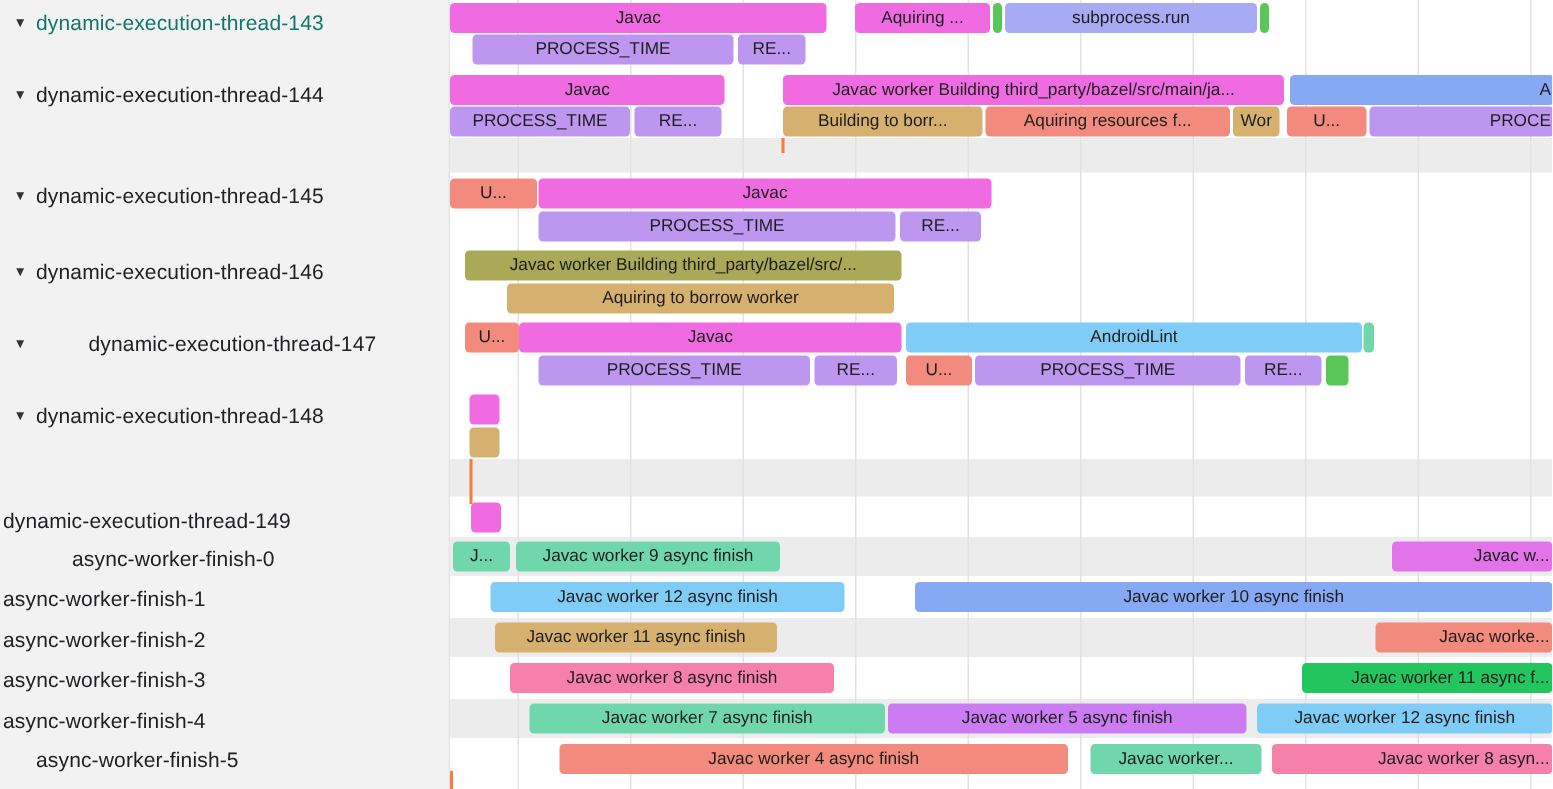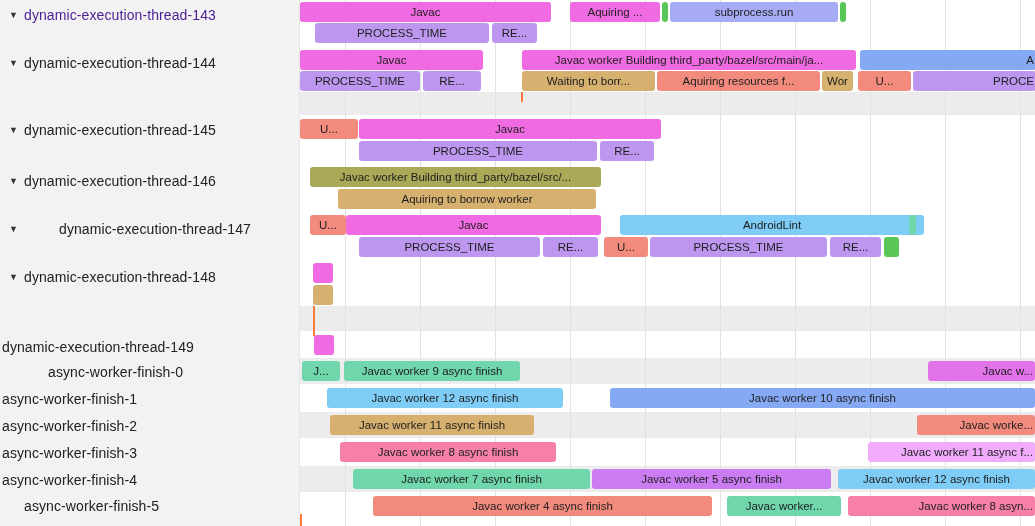--- a/index.html
+++ b/index.html
@@ -19,21 +19,21 @@
            text-align:center; overflow:hidden; white-space:nowrap; z-index:1; cursor:pointer; }
   .slice.right { text-align:right; padding-right:2px; }
 </style>
 </head>
 <body>
 
 <div class="app">
   <div class="sidebar" style="background: rgb(242, 242, 242);">
       <div class="trackrow" style="top: 6px;">
         <div class="arrow" style="color: rgb(51, 51, 51);">▼</div>
-        <div class="tlabel" style="color: #4c1d95;">dynamic-execution-thread-143</div>
+        <div class="tlabel" style="color: #0f766e;">dynamic-execution-thread-143</div>
       </div>
       <div class="trackrow" style="top: 54px;">
         <div class="arrow" style="color: rgb(51, 51, 51);">▼</div>
         <div class="tlabel" style="color: rgb(32, 33, 36);">dynamic-execution-thread-144</div>
       </div>
       <div class="trackrow" style="top: 121px;">
         <div class="arrow" style="color: rgb(51, 51, 51);">▼</div>
         <div class="tlabel" style="color: rgb(32, 33, 36);">dynamic-execution-thread-145</div>
       </div>
       <div class="trackrow" style="top: 172px;">
@@ -94,53 +94,53 @@
       <div class="slice" style="left: 362px; top: 2px; width: 6px; background: rgb(88, 199, 87); color: rgb(29, 29, 29);"></div>
       <div class="slice" style="left: 370px; top: 2px; width: 168px; background: rgb(167, 171, 244); color: rgb(29, 29, 29);">subprocess.run</div>
       <div class="slice" style="left: 540px; top: 2px; width: 6px; background: rgb(88, 199, 87); color: rgb(29, 29, 29);"></div>
       <div class="slice" style="left: 15px; top: 23px; width: 174px; background: rgb(189, 151, 239); color: rgb(29, 29, 29);">PROCESS_TIME</div>
       <div class="slice" style="left: 192px; top: 23px; width: 45px; background: rgb(189, 151, 239); color: rgb(29, 29, 29);">RE...</div>
       <div class="slice" style="left: 0px; top: 50px; width: 183px; background: rgb(240, 107, 226); color: rgb(29, 29, 29);">Javac</div>
       <div class="slice" style="left: 222px; top: 50px; width: 334px; background: rgb(240, 107, 226); color: rgb(29, 29, 29);">Javac worker Building third_party/bazel/src/main/ja...</div>
       <div class="slice right" style="left: 560px; top: 50px; width: 176px; background: rgb(134, 169, 244); color: rgb(29, 29, 29);">A</div>
       <div class="slice" style="left: 0px; top: 71px; width: 120px; background: rgb(189, 151, 239); color: rgb(29, 29, 29);">PROCESS_TIME</div>
       <div class="slice" style="left: 123px; top: 71px; width: 58px; background: rgb(189, 151, 239); color: rgb(29, 29, 29);">RE...</div>
-      <div class="slice" style="left: 222px; top: 71px; width: 133px; background: rgb(213, 176, 111); color: rgb(29, 29, 29);">Waiting to borr...</div>
+      <div class="slice" style="left: 222px; top: 71px; width: 133px; background: rgb(213, 176, 111); color: rgb(29, 29, 29);">Building to borr...</div>
       <div class="slice" style="left: 357px; top: 71px; width: 163px; background: rgb(242, 139, 126); color: rgb(29, 29, 29);">Aquiring resources f...</div>
       <div class="slice" style="left: 522px; top: 71px; width: 31px; background: rgb(213, 176, 111); color: rgb(29, 29, 29);">Wor</div>
       <div class="slice" style="left: 558px; top: 71px; width: 53px; background: rgb(242, 139, 126); color: rgb(29, 29, 29);">U...</div>
       <div class="slice right" style="left: 613px; top: 71px; width: 123px; background: rgb(189, 151, 239); color: rgb(29, 29, 29);">PROCE</div>
       <div class="slice" style="left: 0px; top: 119px; width: 58px; background: rgb(242, 139, 126); color: rgb(29, 29, 29);">U...</div>
       <div class="slice" style="left: 59px; top: 119px; width: 302px; background: rgb(240, 107, 226); color: rgb(29, 29, 29);">Javac</div>
       <div class="slice" style="left: 59px; top: 141px; width: 238px; background: rgb(189, 151, 239); color: rgb(29, 29, 29);">PROCESS_TIME</div>
       <div class="slice" style="left: 300px; top: 141px; width: 54px; background: rgb(189, 151, 239); color: rgb(29, 29, 29);">RE...</div>
       <div class="slice" style="left: 10px; top: 167px; width: 291px; background: rgb(170, 169, 87); color: rgb(29, 29, 29);">Javac worker Building third_party/bazel/src/...</div>
       <div class="slice" style="left: 38px; top: 189px; width: 258px; background: rgb(213, 176, 111); color: rgb(29, 29, 29);">Aquiring to borrow worker</div>
       <div class="slice" style="left: 10px; top: 215px; width: 36px; background: rgb(242, 139, 126); color: rgb(29, 29, 29);">U...</div>
       <div class="slice" style="left: 46px; top: 215px; width: 255px; background: rgb(240, 107, 226); color: rgb(29, 29, 29);">Javac</div>
-      <div class="slice" style="left: 304px; top: 215px; width: 304px; background: rgb(127, 205, 246); color: rgb(29, 29, 29); margin-left: 16px;">AndroidLint</div>
+      <div class="slice" style="left: 304px; top: 215px; width: 304px; background: rgb(127, 205, 246); color: rgb(29, 29, 29);">AndroidLint</div>
       <div class="slice" style="left: 609px; top: 215px; width: 7px; background: rgb(111, 215, 171); color: rgb(29, 29, 29);"></div>
       <div class="slice" style="left: 59px; top: 237px; width: 181px; background: rgb(189, 151, 239); color: rgb(29, 29, 29);">PROCESS_TIME</div>
       <div class="slice" style="left: 243px; top: 237px; width: 55px; background: rgb(189, 151, 239); color: rgb(29, 29, 29);">RE...</div>
       <div class="slice" style="left: 304px; top: 237px; width: 44px; background: rgb(242, 139, 126); color: rgb(29, 29, 29);">U...</div>
       <div class="slice" style="left: 350px; top: 237px; width: 177px; background: rgb(189, 151, 239); color: rgb(29, 29, 29);">PROCESS_TIME</div>
       <div class="slice" style="left: 530px; top: 237px; width: 51px; background: rgb(189, 151, 239); color: rgb(29, 29, 29);">RE...</div>
       <div class="slice" style="left: 584px; top: 237px; width: 15px; background: rgb(88, 199, 87); color: rgb(29, 29, 29);"></div>
       <div class="slice" style="left: 13px; top: 263px; width: 20px; background: rgb(240, 107, 226); color: rgb(29, 29, 29);"></div>
       <div class="slice" style="left: 13px; top: 285px; width: 20px; background: rgb(213, 176, 111); color: rgb(29, 29, 29);"></div>
       <div class="slice" style="left: 14px; top: 335px; width: 20px; background: rgb(240, 107, 226); color: rgb(29, 29, 29);"></div>
       <div class="slice" style="left: 2px; top: 361px; width: 38px; background: rgb(111, 215, 171); color: rgb(29, 29, 29);">J...</div>
       <div class="slice" style="left: 44px; top: 361px; width: 176px; background: rgb(111, 215, 171); color: rgb(29, 29, 29);">Javac worker 9 async finish</div>
       <div class="slice right" style="left: 628px; top: 361px; width: 107px; background: rgb(226, 115, 233); color: rgb(29, 29, 29);">Javac w...</div>
       <div class="slice" style="left: 27px; top: 388px; width: 236px; background: rgb(127, 205, 246); color: rgb(29, 29, 29);">Javac worker 12 async finish</div>
       <div class="slice" style="left: 310px; top: 388px; width: 425px; background: rgb(134, 169, 244); color: rgb(29, 29, 29);">Javac worker 10 async finish</div>
-      <div class="slice" style="left: 30px; top: 415px; width: 204px; background: rgb(213, 176, 111); color: rgb(29, 29, 29);">Javac worker 11 async finish</div>
+      <div class="slice" style="left: 30px; top: 415px; width: 188px; background: rgb(213, 176, 111); color: rgb(29, 29, 29);">Javac worker 11 async finish</div>
       <div class="slice right" style="left: 617px; top: 415px; width: 118px; background: rgb(242, 139, 126); color: rgb(29, 29, 29);">Javac worke...</div>
       <div class="slice" style="left: 40px; top: 442px; width: 216px; background: rgb(247, 128, 171); color: rgb(29, 29, 29);">Javac worker 8 async finish</div>
-      <div class="slice right" style="left: 568px; top: 442px; width: 167px; background: #f0abfc; color: rgb(29, 29, 29);">Javac worker 11 async f...</div>
+      <div class="slice right" style="left: 568px; top: 442px; width: 167px; background: #22c55e; color: rgb(29, 29, 29);">Javac worker 11 async f...</div>
       <div class="slice" style="left: 53px; top: 469px; width: 237px; background: rgb(111, 215, 171); color: rgb(29, 29, 29);">Javac worker 7 async finish</div>
       <div class="slice" style="left: 292px; top: 469px; width: 239px; background: rgb(203, 124, 242); color: rgb(29, 29, 29);">Javac worker 5 async finish</div>
       <div class="slice" style="left: 538px; top: 469px; width: 197px; background: rgb(127, 205, 246); color: rgb(29, 29, 29);">Javac worker 12 async finish</div>
       <div class="slice" style="left: 73px; top: 496px; width: 339px; background: rgb(242, 139, 126); color: rgb(29, 29, 29);">Javac worker 4 async finish</div>
       <div class="slice" style="left: 427px; top: 496px; width: 114px; background: rgb(111, 215, 171); color: rgb(29, 29, 29);">Javac worker...</div>
       <div class="slice right" style="left: 548px; top: 496px; width: 187px; background: rgb(247, 128, 171); color: rgb(29, 29, 29);">Javac worker 8 asyn...</div>
     </div>
 </div>
 
 </body></html>

